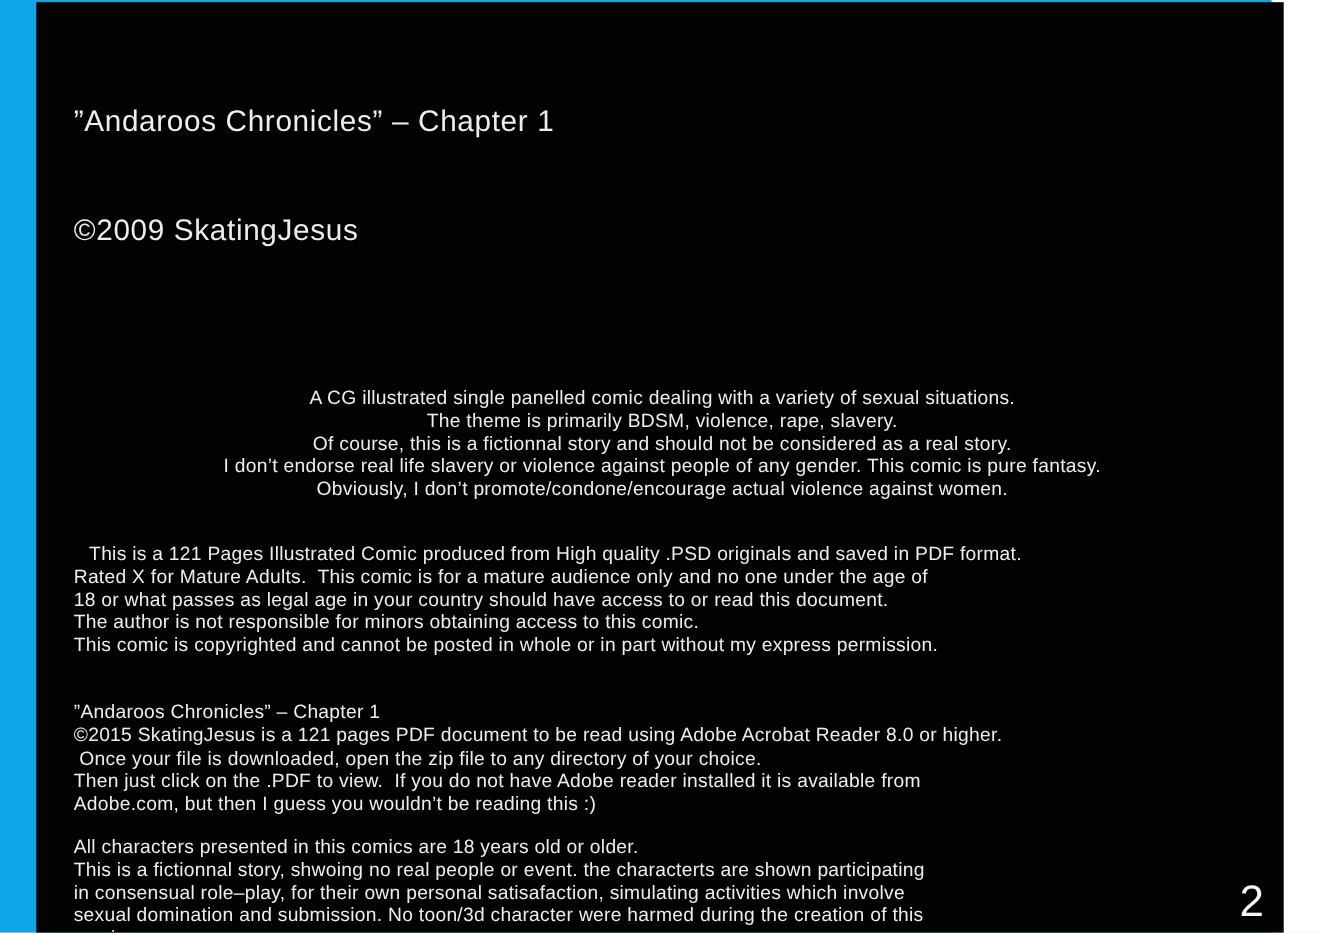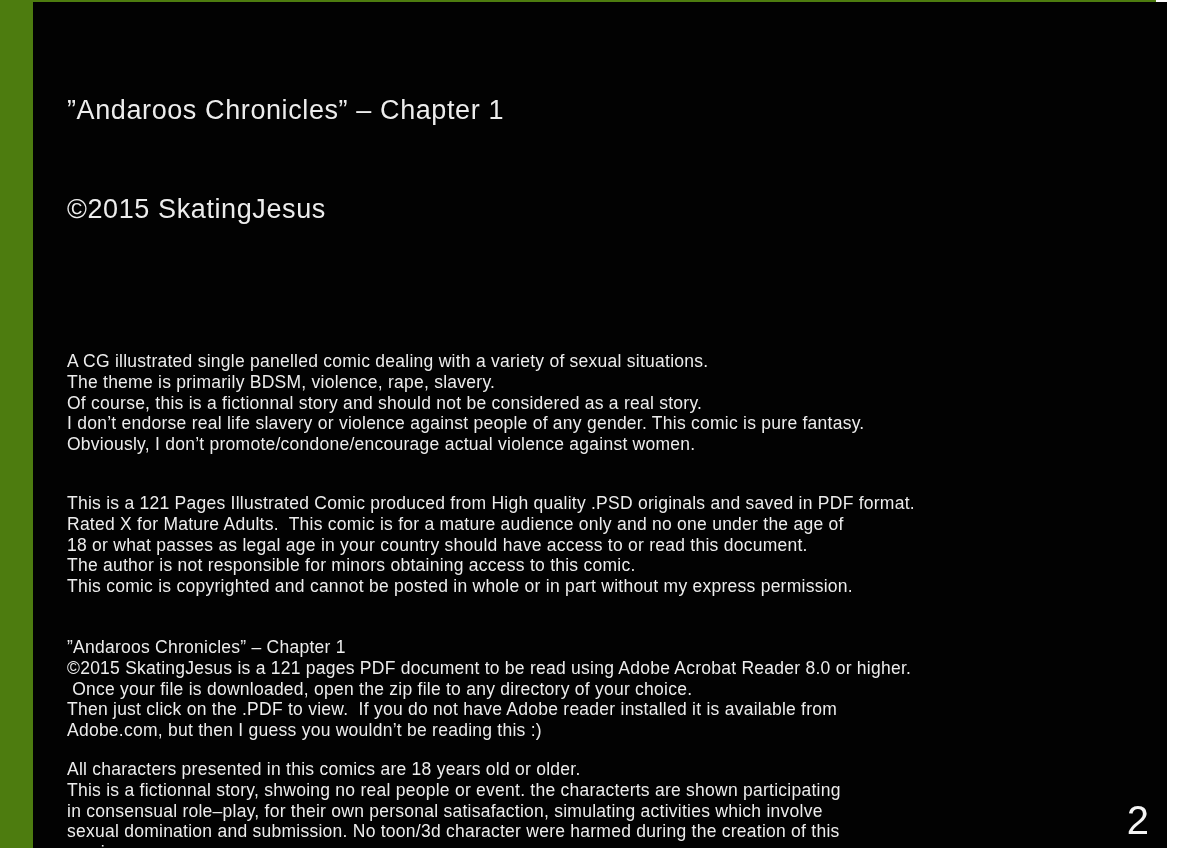--- a/index.html
+++ b/index.html
@@ -8,21 +8,21 @@
     width: 1200px;
     height: 848px;
     background: #ffffff;
     overflow: hidden;
     font-family: "Liberation Sans", "DejaVu Sans", sans-serif;
   }
   .viewer {
     position: relative;
     width: 1156px;
     height: 848px;
-    background: #4d7c0f;
+    background: #0ea5e9;
   }
   .page {
     position: absolute;
     left: 33px;
     top: 2px;
     width: 1134px;
     height: 846px;
     background: #020202;
     color: #ededed;
     box-sizing: border-box;
@@ -35,43 +35,43 @@
     font-weight: 400;
     white-space: pre-wrap;
   }
   .para {
     font-size: 17.5px;
     line-height: 20.8px;
     letter-spacing: 0.25px;
     font-weight: 400;
     white-space: pre-wrap;
   }
-  .m-intro        { margin-top: 59px; }
-  .m-production   { margin-top: 38px; }
+  .m-intro        { margin-top: 59px; text-align: center; }
+  .m-production   { margin-top: 38px; margin-left: 14px; }
   .m-rating       { }
   .m-download     { margin-top: 40px; }
   .m-characters   { margin-top: 18px; }
   .page-number {
     position: absolute;
     right: 18px;
     bottom: 8px;
     font-size: 40px;
     line-height: 1;
     color: #f5f5f5;
   }
 </style>
 </head>
 <body>
 
 <div class="viewer">
   <div class="page">
 
     <div class="title-block">
       <div>”Andaroos Chronicles” – Chapter 1</div>
-      <div>©2015 SkatingJesus</div>
+      <div>©2009 SkatingJesus</div>
     </div>
 
     <div class="para m-intro">A CG illustrated single panelled comic dealing with a variety of sexual situations.
 The theme is primarily BDSM, violence, rape, slavery.
 Of course, this is a fictionnal story and should not be considered as a real story.
 I don’t endorse real life slavery or violence against people of any gender. This comic is pure fantasy.
 Obviously, I don’t promote/condone/encourage actual violence against women.</div>
 
     <div class="para m-production">This is a 121 Pages Illustrated Comic produced from High quality .PSD originals and saved in PDF format.</div>
 

